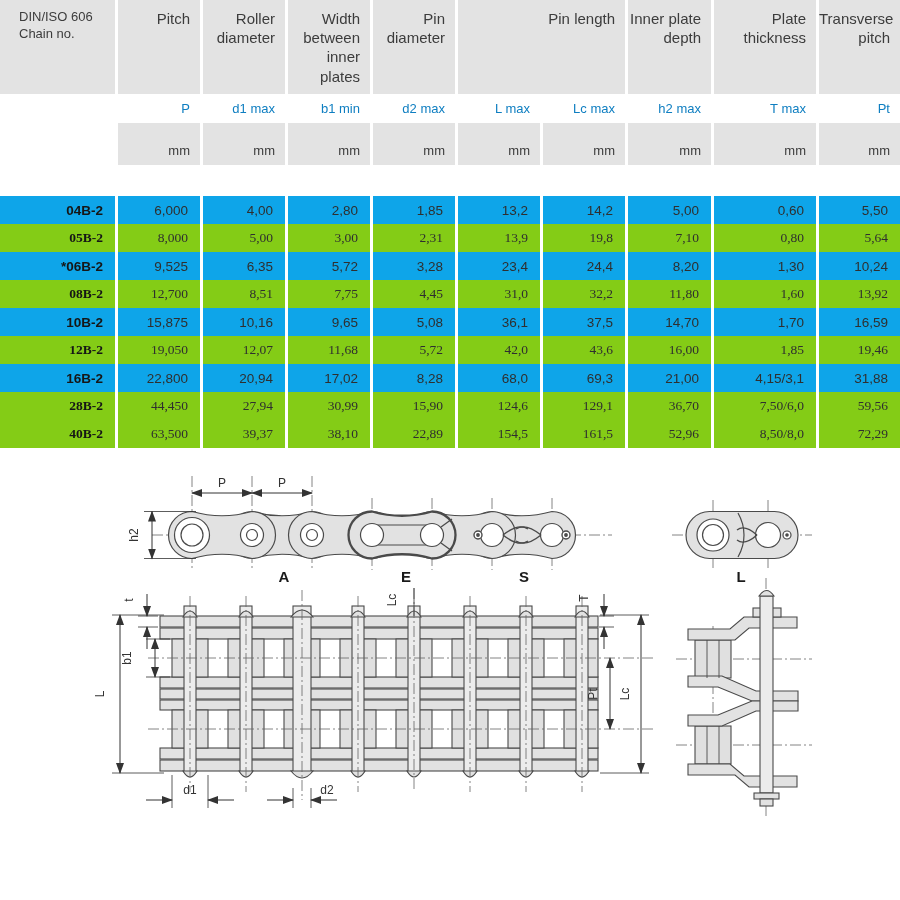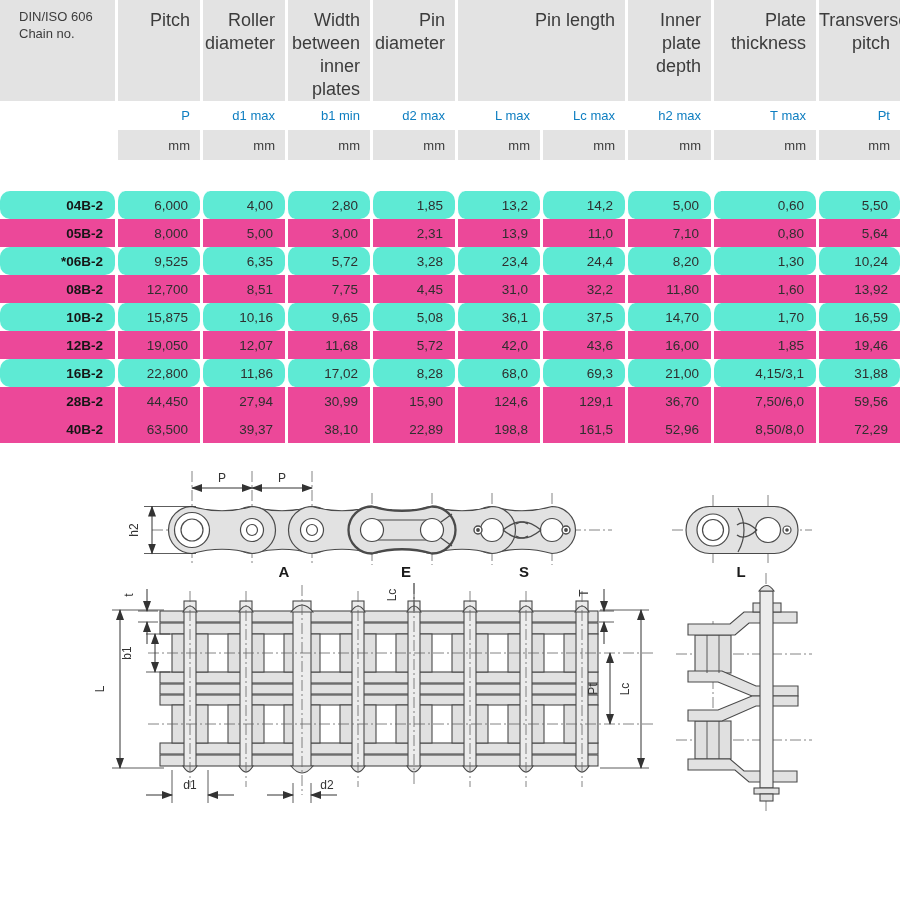--- a/index.html
+++ b/index.html
@@ -1,32 +1,32 @@
 <!DOCTYPE html>
 <html><head>
 <meta charset="utf-8">
 <style>
   html,body{margin:0;padding:0;background:#fff;}
   body{width:900px;font-family:"Liberation Sans","DejaVu Sans",sans-serif;-webkit-font-smoothing:antialiased;}
   table.spec{border-collapse:separate;border-spacing:0;table-layout:fixed;width:900px;}
   table.spec td{border-left:3px solid #fff;overflow:hidden;}
   table.spec td:first-child{border-left:none;}
-  tr.hdr td{height:85px;background:#e3e3e3;font-size:18px;color:#3c3c3c;text-align:right;
+  tr.hdr td{height:85px;background:#e3e3e3;font-size:15px;color:#3c3c3c;text-align:right;
             vertical-align:top;padding:9px 10px 0 0;line-height:1.28;}
   tr.hdr td.first{text-align:left;padding-left:19px;font-size:13px;color:#3c3c3c;}
   tr.sym td{height:29px;background:#fff;font-size:13px;color:#0e7ec1;text-align:right;
             padding:0 10px 0 0;vertical-align:middle;}
   tr.unit td{height:30px;background:#e3e3e3;font-size:13px;color:#3c3c3c;text-align:right;
-             padding:0 10px 0 0;vertical-align:middle;}
+             padding:12px 10px 0 0;vertical-align:middle;}
   tr.unit td.first{background:#fff;}
   tr.spacer td{height:29px;background:#fff;border:none;}
   tbody.data td{height:28px;font-size:13.5px;color:#2f2f2f;text-align:right;
                 padding:0 12px 0 0;vertical-align:middle;}
-  tbody.data tr.odd td{background:#5eead4;border-radius:10px;}
-  tbody.data tr.even td{background:#ec4899;}
+  tbody.data tr.odd td{background:#0ea5e9;}
+  tbody.data tr.even td{background:#84cc16;font-family:Liberation Serif, serif;}
   tbody.data td.chain{font-weight:bold;color:#161616;}
   svg text{font-family:"Liberation Sans","DejaVu Sans",sans-serif;}
   .dimtxt{font-size:12px;fill:#333;}
   .sectxt{font-size:15px;font-weight:bold;fill:#1a1a1a;}
 </style>
 </head>
 <body>
 
 
 
@@ -99,21 +99,21 @@
         <td>0,60</td>
         <td>5,50</td>
       </tr>
       <tr class="even">
         <td class="chain">05B-2</td>
         <td>8,000</td>
         <td>5,00</td>
         <td>3,00</td>
         <td>2,31</td>
         <td>13,9</td>
-        <td>11,0</td>
+        <td>19,8</td>
         <td>7,10</td>
         <td>0,80</td>
         <td>5,64</td>
       </tr>
       <tr class="odd">
         <td class="chain">*06B-2</td>
         <td>9,525</td>
         <td>6,35</td>
         <td>5,72</td>
         <td>3,28</td>
@@ -155,21 +155,21 @@
         <td>5,72</td>
         <td>42,0</td>
         <td>43,6</td>
         <td>16,00</td>
         <td>1,85</td>
         <td>19,46</td>
       </tr>
       <tr class="odd">
         <td class="chain">16B-2</td>
         <td>22,800</td>
-        <td>11,86</td>
+        <td>20,94</td>
         <td>17,02</td>
         <td>8,28</td>
         <td>68,0</td>
         <td>69,3</td>
         <td>21,00</td>
         <td>4,15/3,1</td>
         <td>31,88</td>
       </tr>
       <tr class="even">
         <td class="chain">28B-2</td>
@@ -182,21 +182,21 @@
         <td>36,70</td>
         <td>7,50/6,0</td>
         <td>59,56</td>
       </tr>
       <tr class="even">
         <td class="chain">40B-2</td>
         <td>63,500</td>
         <td>39,37</td>
         <td>38,10</td>
         <td>22,89</td>
-        <td>198,8</td>
+        <td>154,5</td>
         <td>161,5</td>
         <td>52,96</td>
         <td>8,50/8,0</td>
         <td>72,29</td>
       </tr>
     </tbody>
 </table>
 
 <svg width="900" height="380" viewBox="0 0 900 380">
   <defs>

